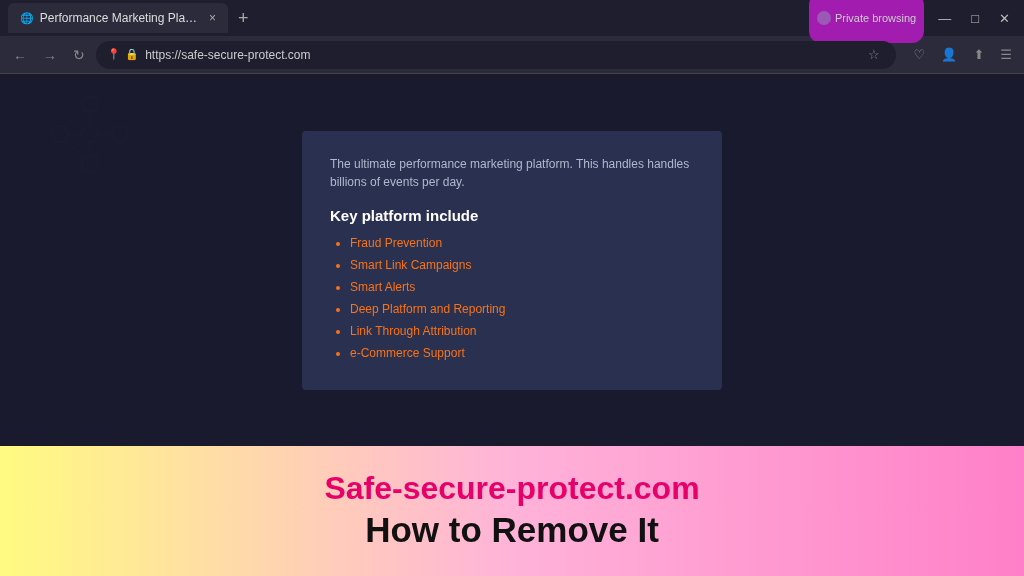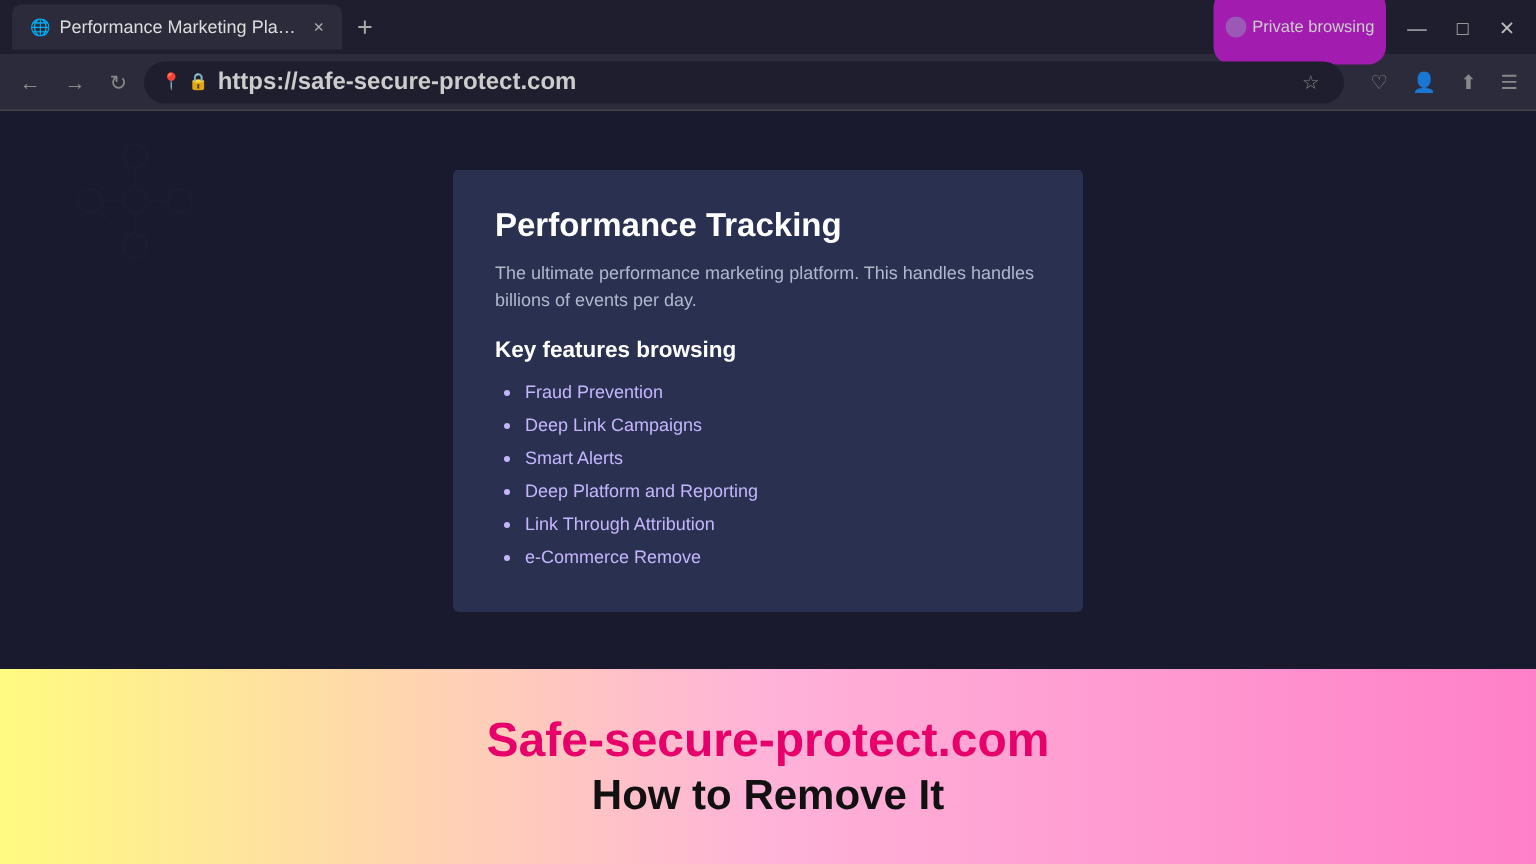--- a/index.html
+++ b/index.html
@@ -130,24 +130,23 @@
       align-items: center;
       gap: 4px;
     }
 
     .lock-icon {
       color: #888;
       font-size: 11px;
     }
 
     .address-text {
-      font-size: 16px;
+      font-size: 12px;
       color: #ccc;
       flex: 1;
-      font-weight: bold;
     }
 
     .address-right-icons {
       display: flex;
       align-items: center;
       gap: 8px;
       margin-left: 8px;
     }
 
     .icon-btn {
@@ -221,21 +220,21 @@
       margin-bottom: 10px;
     }
 
     .feature-list {
       list-style: disc;
       padding-left: 20px;
     }
 
     .feature-list li {
       font-size: 12px;
-      color: #c4b5fd;
+      color: #f97316;
       margin-bottom: 4px;
       line-height: 1.5;
     }
 
     
     .bottom-banner {
       width: 100%;
       height: 130px;
       background: linear-gradient(to right, #fffb80, #ffb3d9, #ff80c8);
       display: flex;
@@ -246,21 +245,21 @@
 
     .banner-domain {
       font-size: 32px;
       font-weight: bold;
       color: #e8006a;
       text-align: center;
       line-height: 1.2;
     }
 
     .banner-subtitle {
-      font-size: 28px;
+      font-size: 35px;
       font-weight: bold;
       color: #111111;
       text-align: center;
       line-height: 1.3;
     }
   </style>
 </head>
 <body>
 
 <div class="browser-chrome">
@@ -326,30 +325,29 @@
         <line x1="65" y1="26" x2="85" y2="44" stroke="#aaa" stroke-width="1.5"></line>
         <line x1="35" y1="56" x2="55" y2="74" stroke="#aaa" stroke-width="1.5"></line>
         <line x1="65" y1="74" x2="85" y2="56" stroke="#aaa" stroke-width="1.5"></line>
       </svg>
       <div style="color:#bbb; font-size:38px; font-weight:900; letter-spacing:6px; margin-top: 70px; text-align:center;">SENSORS</div>
       <div class="watermark-text" style="font-size:32px; font-weight:bold; letter-spacing:6px; color:#bbb; opacity:1;">TECH FORUM</div>
     </div>
   </div>
 
   <div class="card">
-    <div class="card-title">Performance Tracking</div>
     <div class="card-subtitle">The ultimate performance marketing platform. This handles handles billions of events per day.</div>
-    <div class="card-section-title">Key features browsing</div>
+    <div class="card-section-title">Key platform include</div>
     <ul class="feature-list">
     <li>Fraud Prevention</li>
-        <li>Deep Link Campaigns</li>
+        <li>Smart Link Campaigns</li>
         <li>Smart Alerts</li>
         <li>Deep Platform and Reporting</li>
         <li>Link Through Attribution</li>
-        <li>e-Commerce Remove</li>
+        <li>e-Commerce Support</li>
       </ul>
   </div>
 </div>
 
 <div class="bottom-banner">
   <div class="banner-domain">Safe-secure-protect.com</div>
   <div class="banner-subtitle">How to Remove It</div>
 </div>
 
 </body></html>

